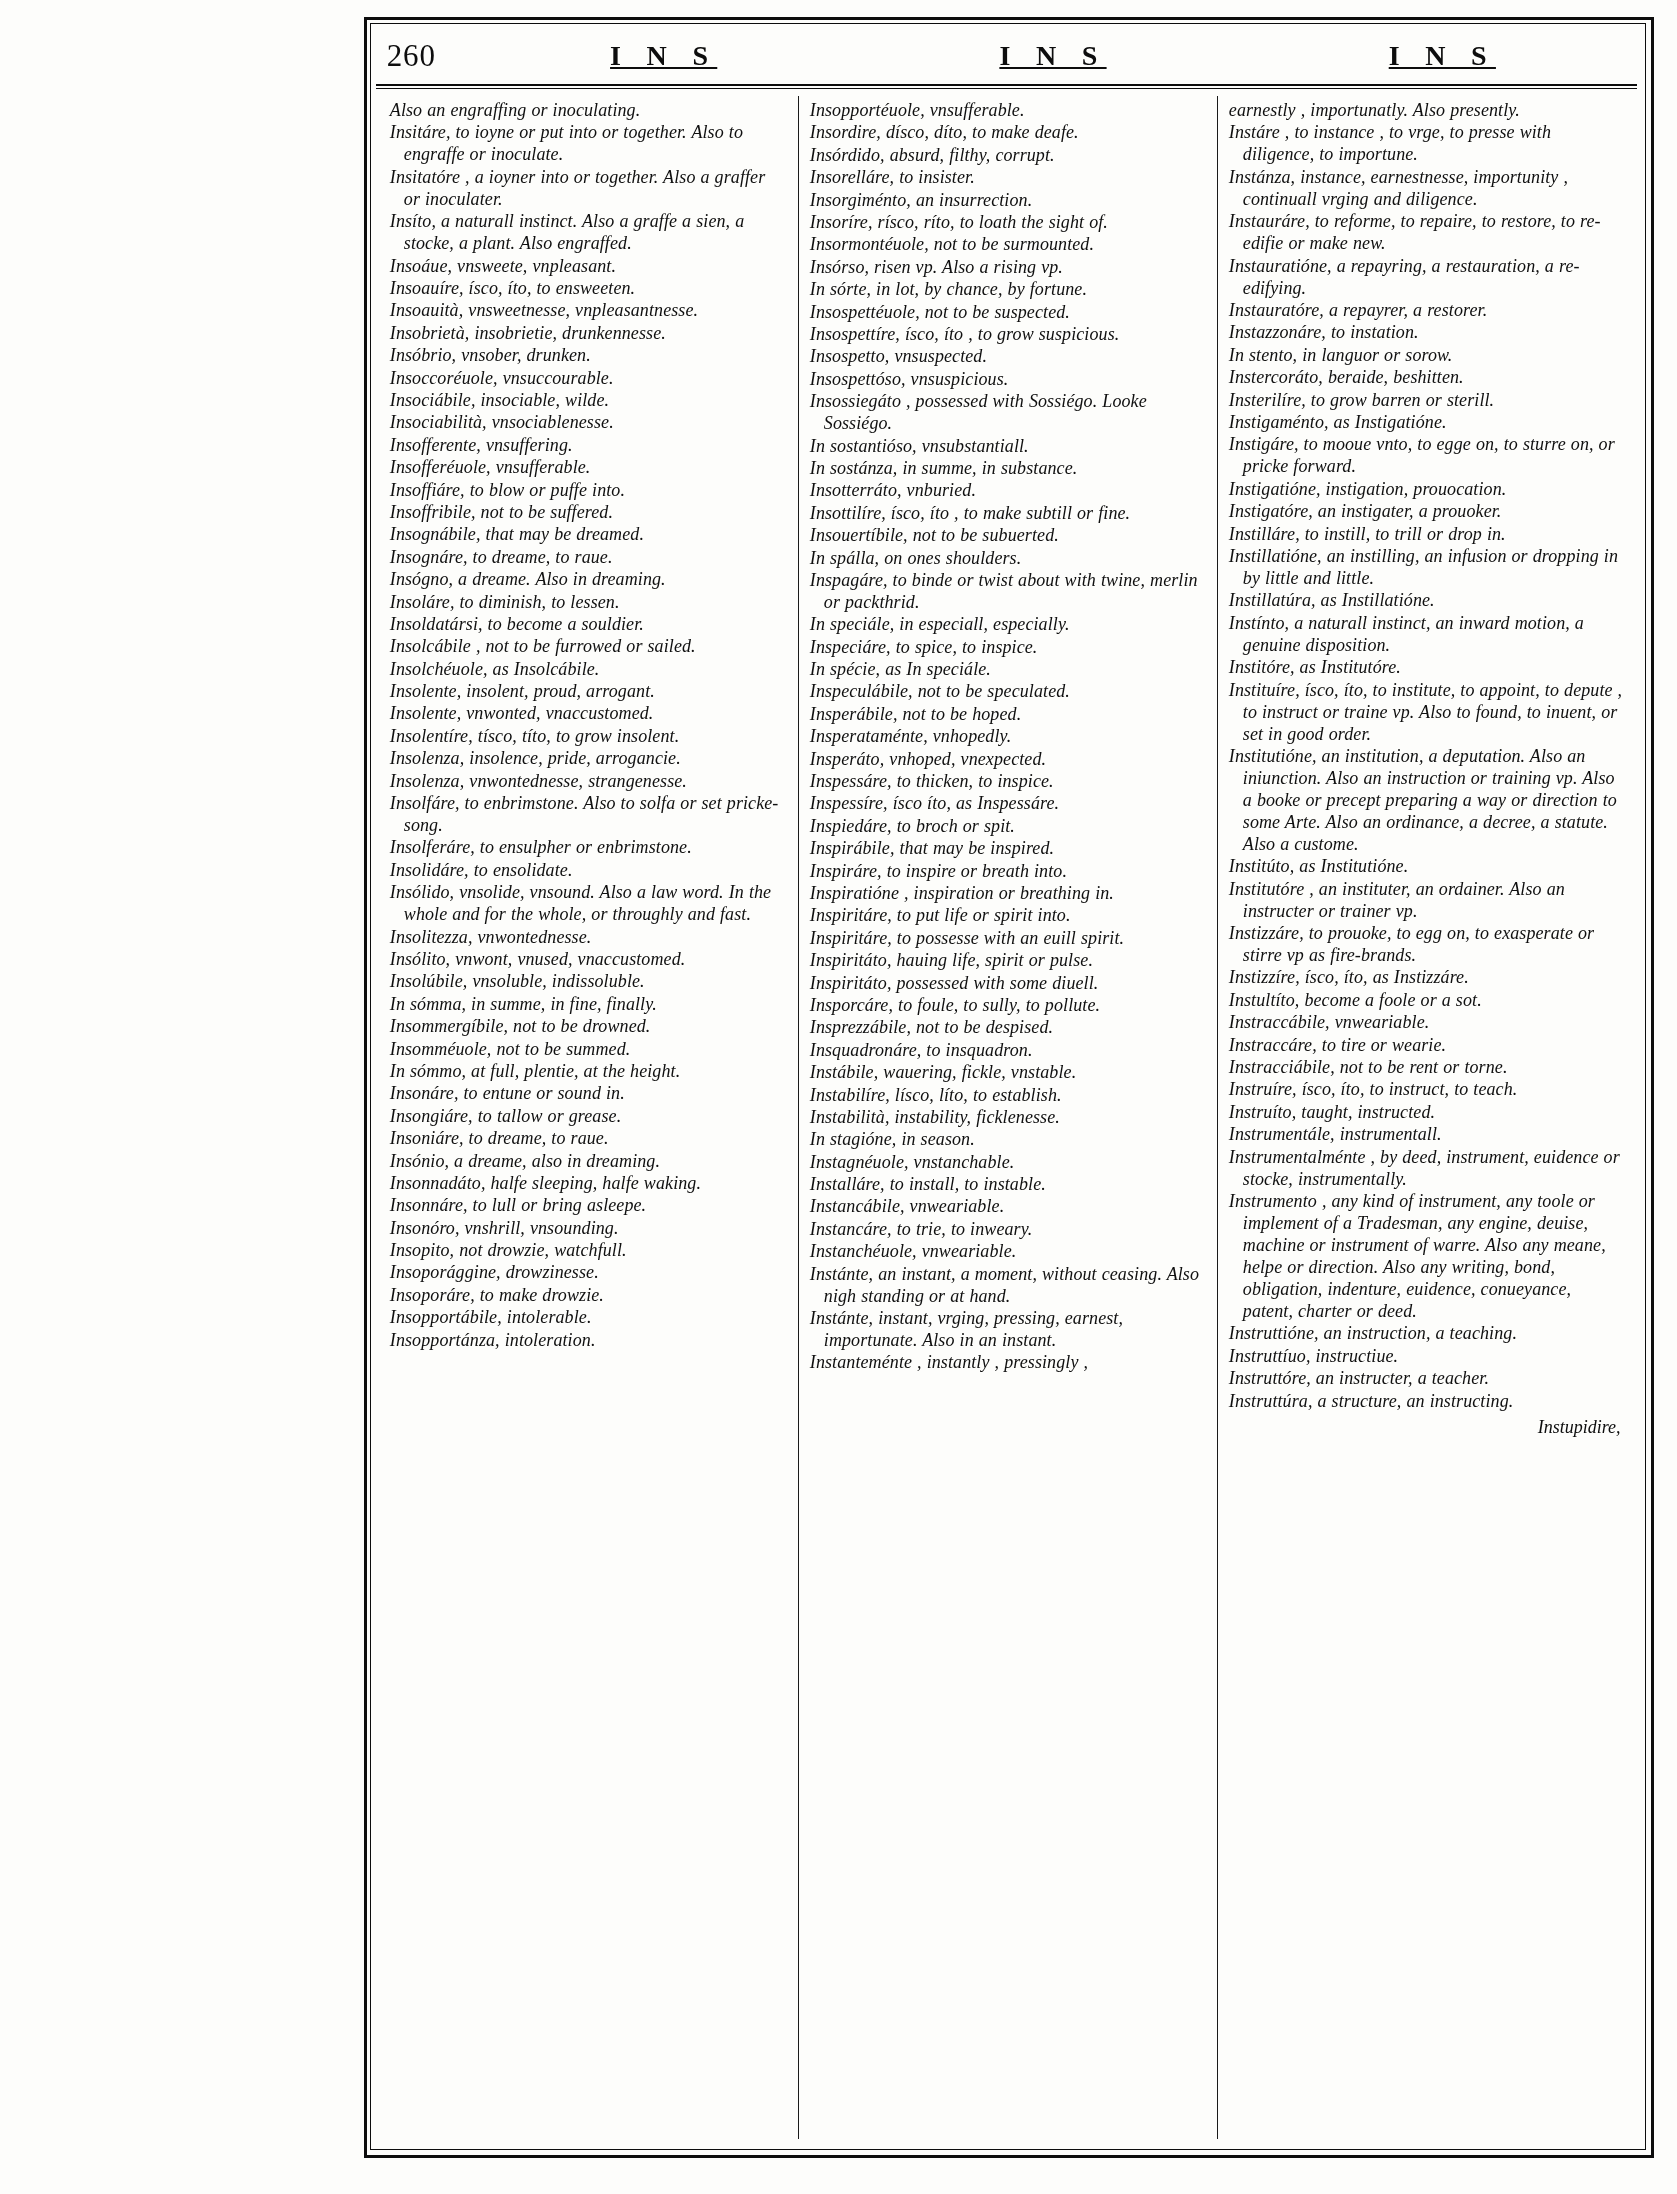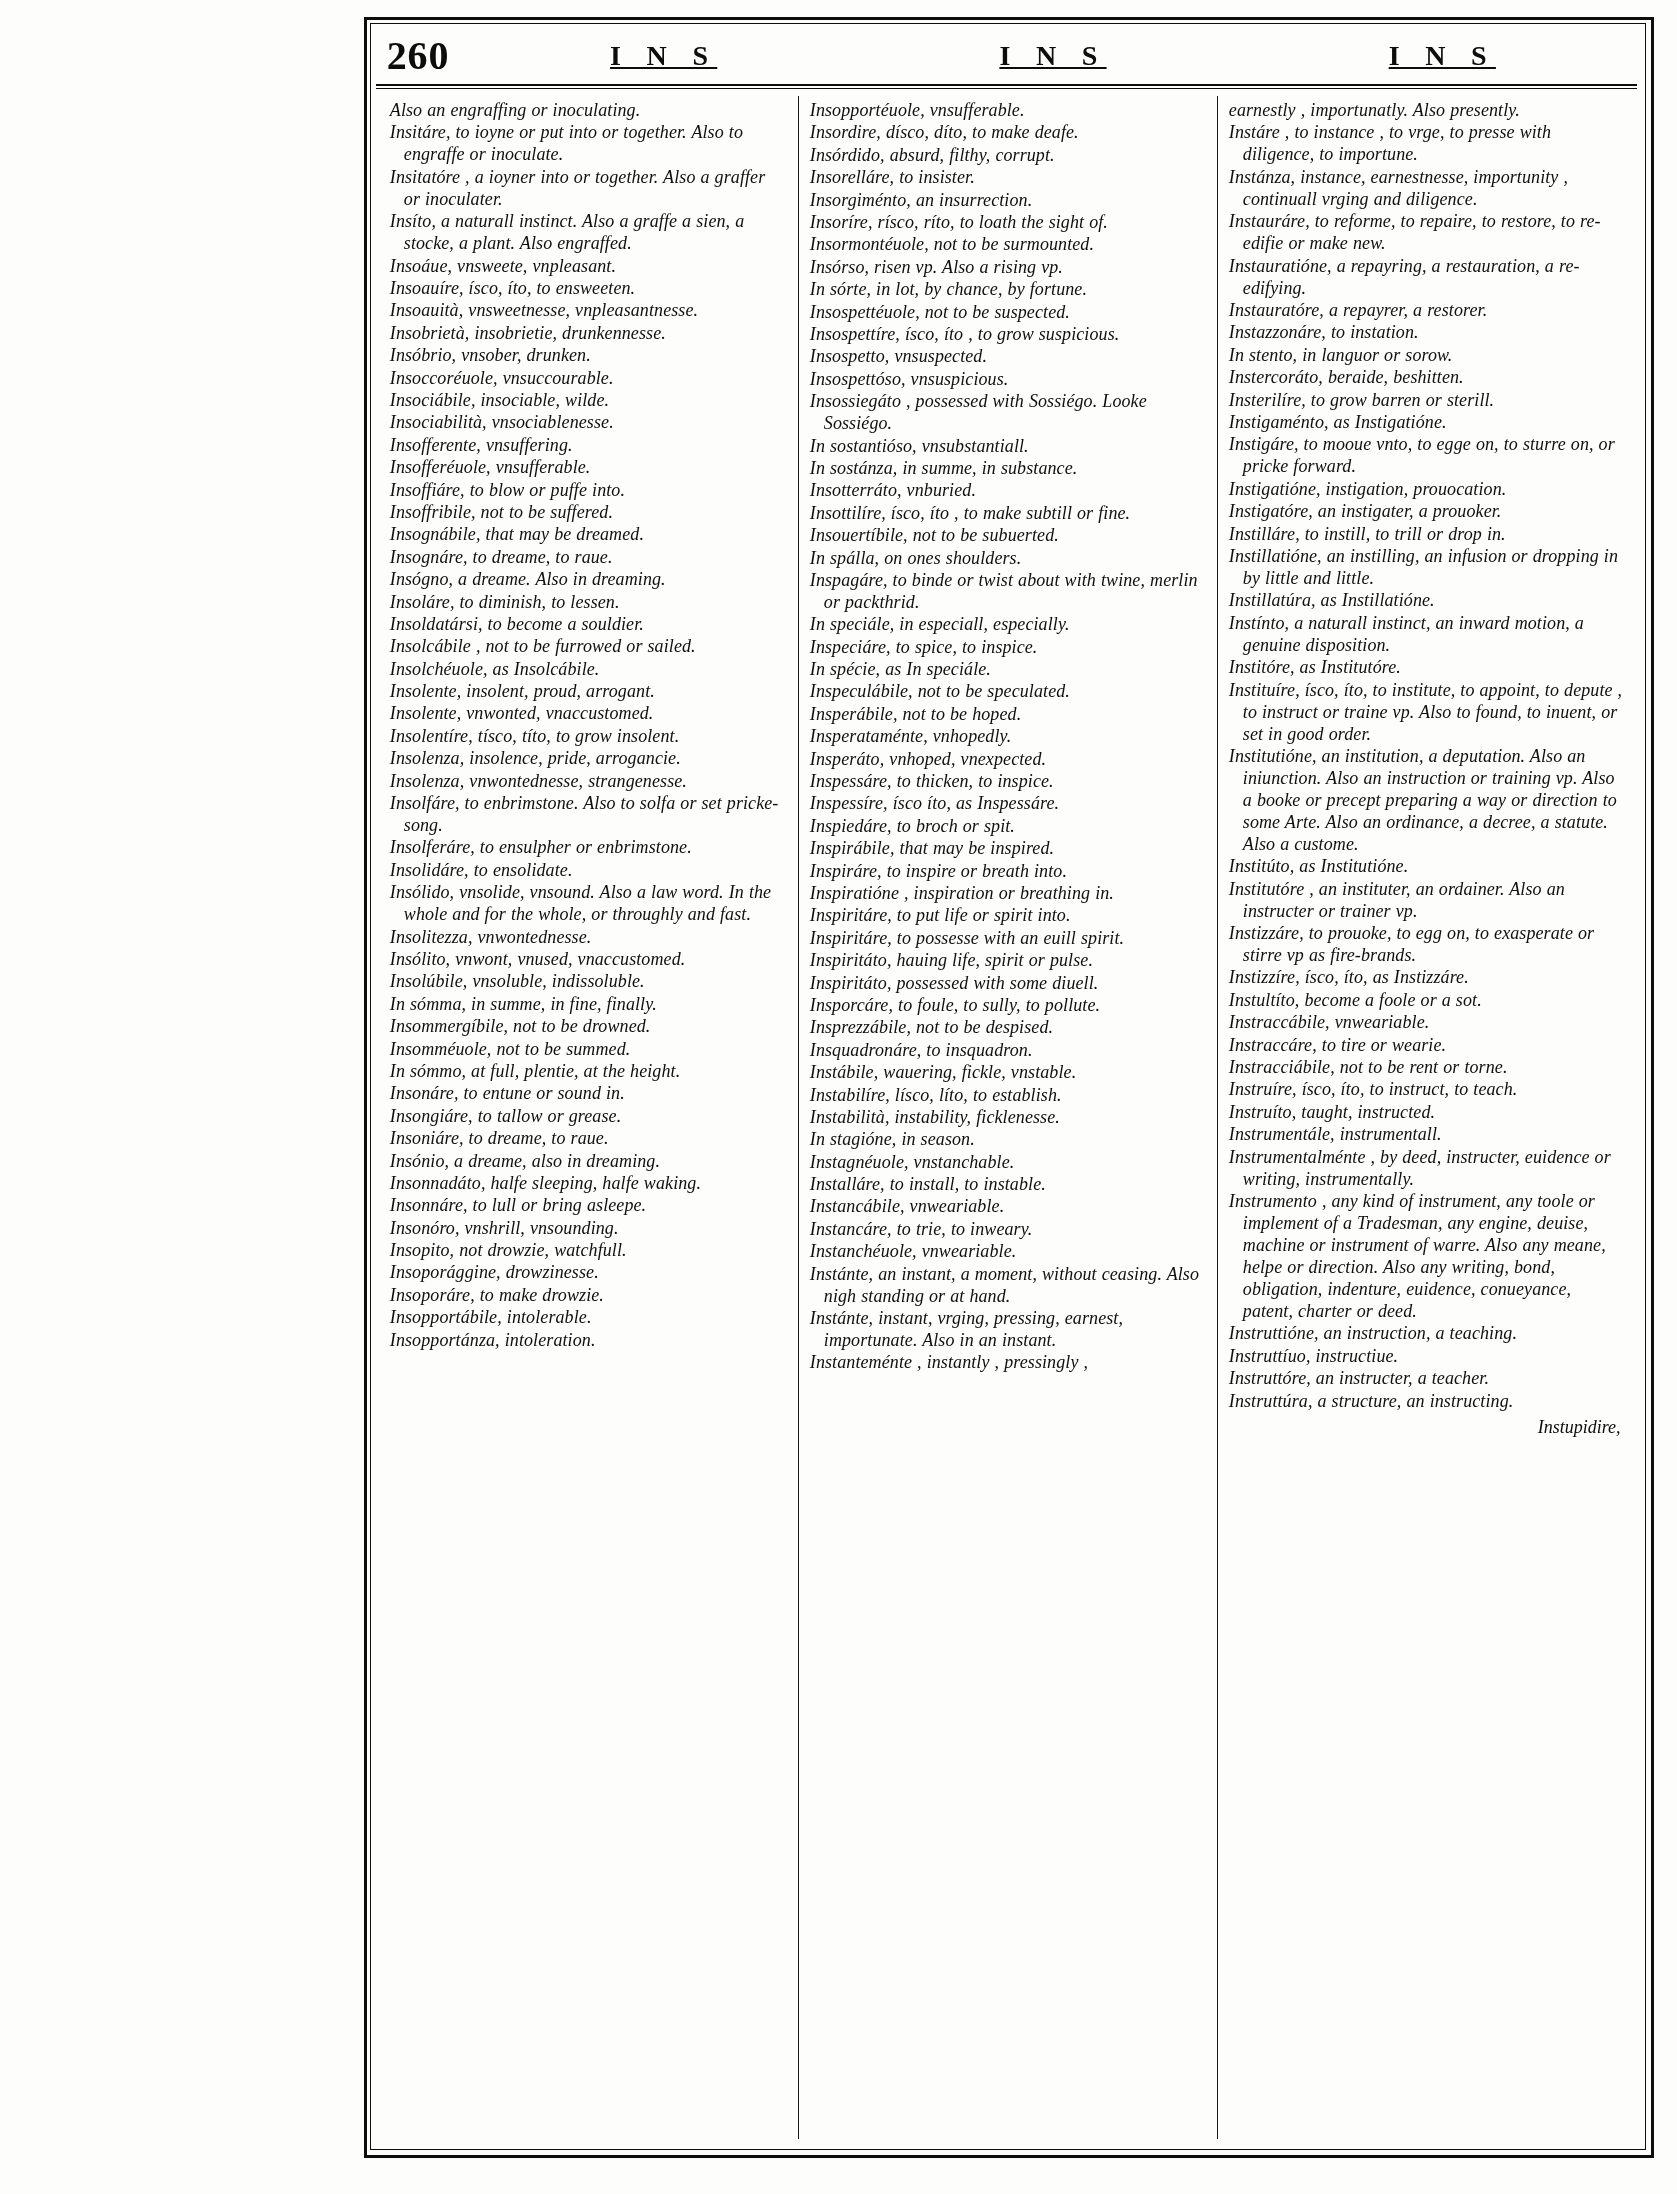--- a/index.html
+++ b/index.html
@@ -44,22 +44,22 @@
     position: absolute;
     left: 376px;
     top: 29px;
     width: 1261px;
     height: 53px;
     display: flex;
     align-items: center;
   }
   .folio {
     font-family: "Liberation Serif", serif;
-    font-size: 40px;
-    font-weight: bold;
+    font-size: 31px;
+    font-weight: normal;
     letter-spacing: 0.8px;
     width: 93px;
     padding-left: 10.8px;
     box-sizing: border-box;
   }
   .running-head {
     flex: 1;
     display: flex;
     justify-content: space-around;
     align-items: center;
@@ -282,21 +282,21 @@
         <p class="entry">Institutóre , an instituter, an ordainer. Also an instructer or trainer vp.</p>
         <p class="entry">Instizzáre, to prouoke, to egg on, to exasperate or stirre vp as fire-brands.</p>
         <p class="entry">Instizzíre, ísco, íto, as Instizzáre.</p>
         <p class="entry">Instultíto, become a foole or a sot.</p>
         <p class="entry">Instraccábile, vnweariable.</p>
         <p class="entry">Instraccáre, to tire or wearie.</p>
         <p class="entry">Instracciábile, not to be rent or torne.</p>
         <p class="entry">Instruíre, ísco, íto, to instruct, to teach.</p>
         <p class="entry">Instruíto, taught, instructed.</p>
         <p class="entry">Instrumentále, instrumentall.</p>
-        <p class="entry">Instrumentalménte , by deed, instructer, euidence or writing, instrumentally.</p>
+        <p class="entry">Instrumentalménte , by deed, instrument, euidence or stocke, instrumentally.</p>
         <p class="entry">Instrumento , any kind of instrument, any toole or implement of a Tradesman, any engine, deuise, machine or instrument of warre. Also any meane, helpe or direction. Also any writing, bond, obligation, indenture, euidence, conueyance, patent, charter or deed.</p>
         <p class="entry">Instruttióne, an instruction, a teaching.</p>
         <p class="entry">Instruttíuo, instructiue.</p>
         <p class="entry">Instruttóre, an instructer, a teacher.</p>
         <p class="entry">Instruttúra, a structure, an instructing.</p>
         <div class="colophon">Instupidire,</div>
       </div>
   </div>
 
 </div>

